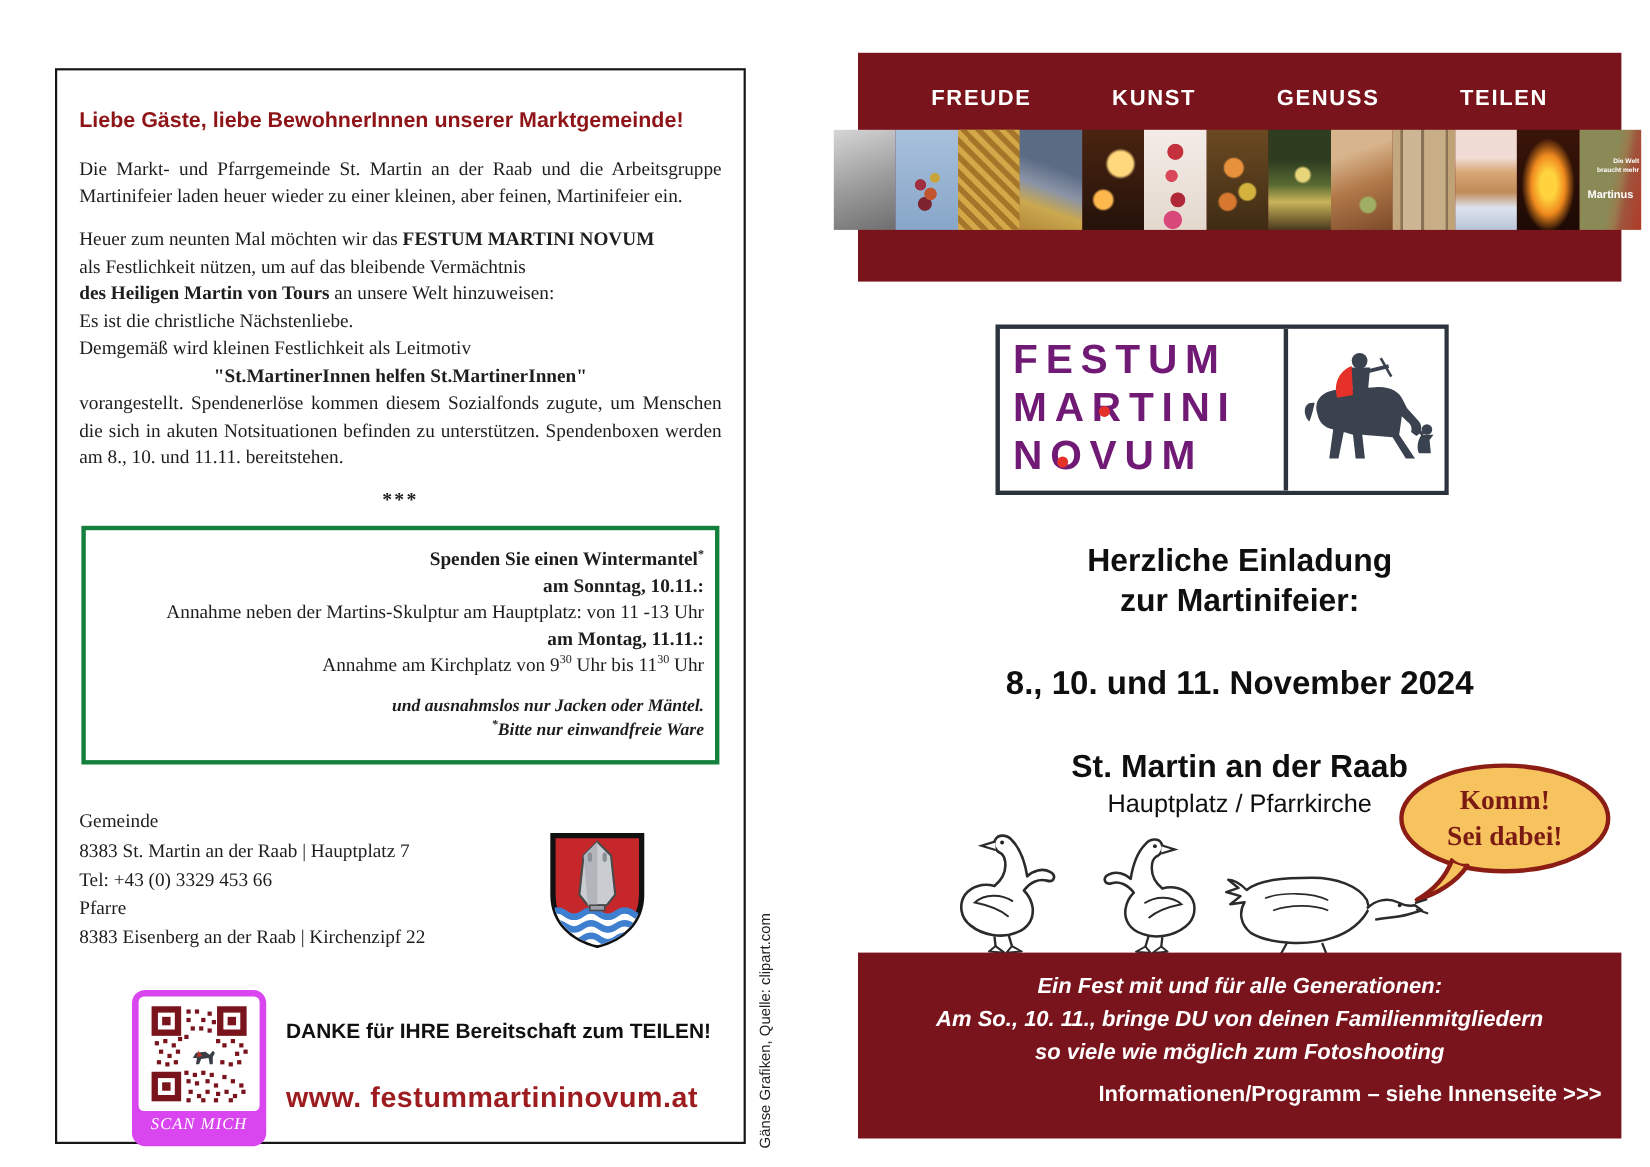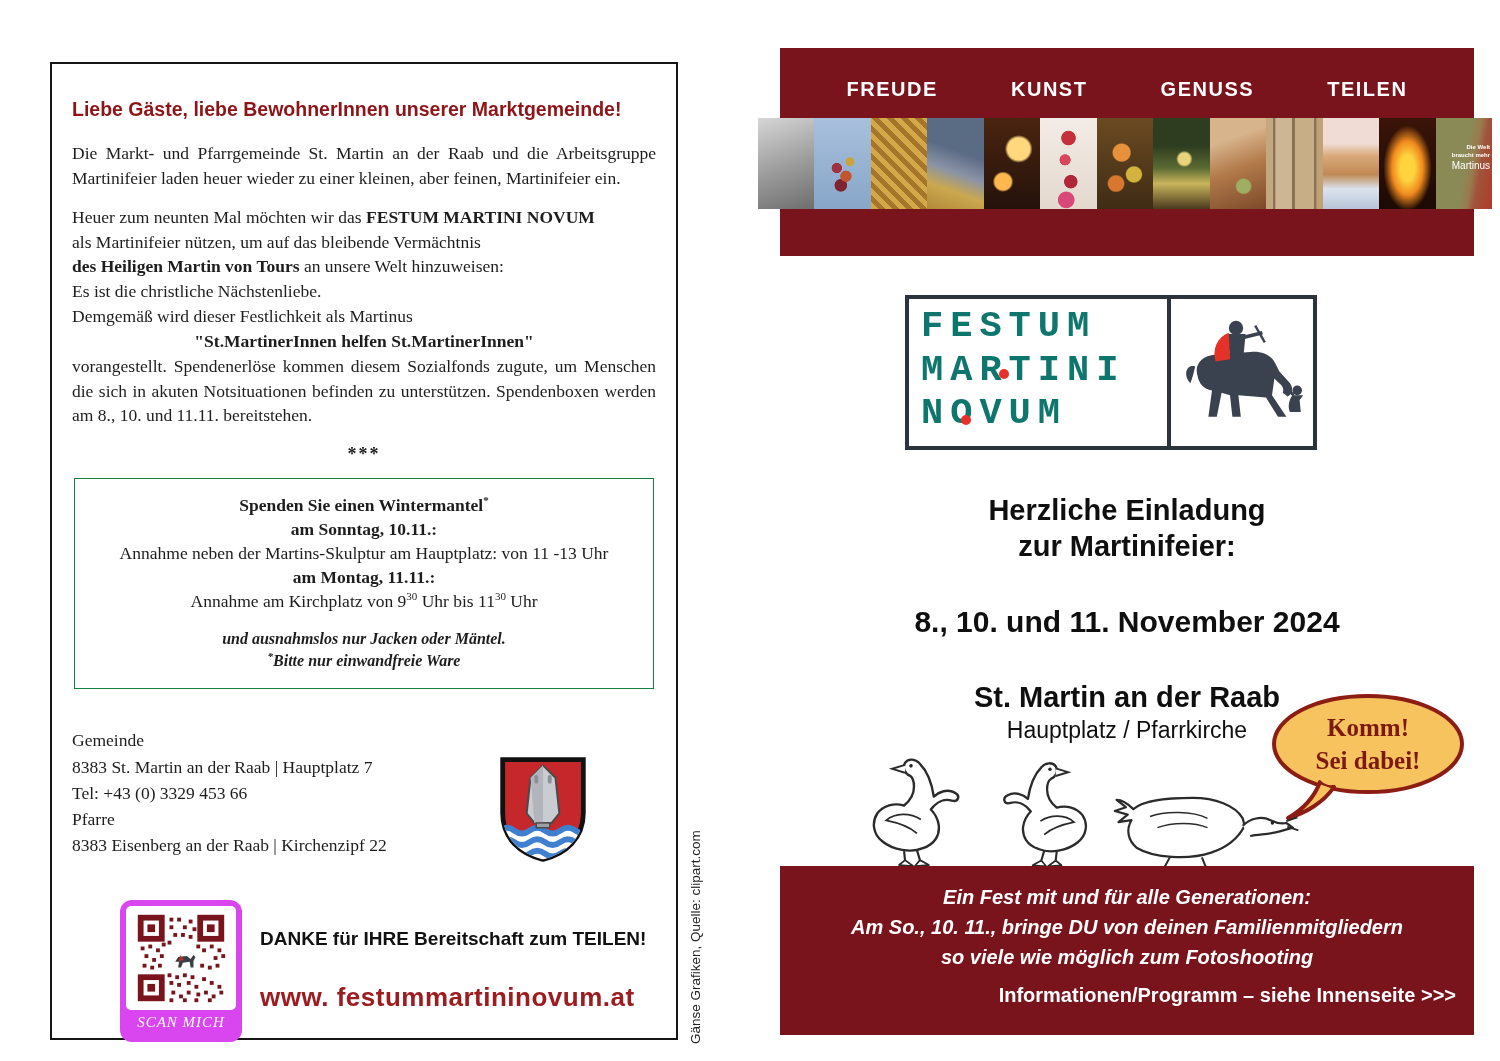--- a/index.html
+++ b/index.html
@@ -13,22 +13,22 @@
     border:2px solid #161616;background:#fff;padding:30px 20px 0 20px;
   }
   .lp-heading{font-size:19.5px;font-weight:bold;color:#8e1418;margin:4px 0 20px 0;}
   .lp-body{font-size:17.5px;line-height:1.42;font-family:Liberation Serif, serif;}
   .just{text-align:justify;}
   .lp-par{margin:0 0 14px 0;}
   .legacy p{margin:0;}
   .motto{text-align:center;font-weight:bold;}
   .stars{text-align:center;font-weight:bold;font-size:18px;margin:14px 0 10px 0;letter-spacing:2px;}
   .donation-box{
-    border:1px solid #15803d;margin:6px 2px 0 2px;padding:14px 10px 16px 10px;
-    text-align:center;font-size:17.5px;line-height:1.38;
+    border:4px solid #15803d;margin:6px 2px 0 2px;padding:14px 10px 16px 10px;
+    text-align:right;font-size:17.5px;line-height:1.38;
   }
   .db-title{font-weight:bold;}
   .db-note{font-style:italic;font-weight:bold;font-size:16px;margin-top:14px;line-height:1.4;}
   sup.small{font-size:11px;vertical-align:super;line-height:0;}
   .contact{margin-top:38px;font-size:17.5px;line-height:1.5;}
   .shield-wrap{position:absolute;left:443px;top:688px;width:96px;height:114px;}
   .qr-frame{position:absolute;left:68px;top:836px;width:122px;height:142px;background:#d946ef;border-radius:12px;padding:6px;box-sizing:border-box;}
   .qr-white{background:#fff;border-radius:5px;height:104px;display:flex;align-items:center;justify-content:center;}
   .qr-label{color:#fff;font-family:"Liberation Serif","DejaVu Serif",serif;font-style:italic;font-size:15px;text-align:center;margin-top:4px;letter-spacing:1px;}
   .thanks{position:absolute;left:208px;top:864px;width:410px;font-size:19px;font-weight:bold;color:#111;}
@@ -38,27 +38,27 @@
     transform:rotate(-90deg);transform-origin:0 0;white-space:nowrap;
   }
   
   .rp-header{position:absolute;left:780px;top:48px;width:694px;height:208px;background:#7a141c;}
   .banner-words{display:flex;justify-content:space-around;padding:30px 30px 0 30px;}
   .banner-words span{color:#fff;font-weight:bold;font-size:20px;letter-spacing:1.5px;}
   .strip{position:absolute;left:758px;top:118px;width:734px;height:91px;display:flex;z-index:3;}
   .tile{flex:1 1 0;height:100%;position:relative;}
   .tile.martinus{overflow:hidden;}
   .m-small{position:absolute;right:2px;top:26px;width:40px;color:#fff;font-size:6px;line-height:1.25;text-align:right;font-weight:bold;}
-  .m-big{position:absolute;right:2px;top:42px;width:52px;color:#fff;font-size:10px;font-weight:normal;text-align:right;}
+  .m-big{position:absolute;right:2px;top:54px;width:52px;color:#fff;font-size:10px;font-weight:bold;text-align:center;}
   .logo{
     position:absolute;left:905px;top:295px;width:412px;height:155px;box-sizing:border-box;
     border:4px solid #2b333d;background:#fff;display:flex;
   }
   .logo-text{width:258px;position:relative;padding:6px 0 0 12px;box-sizing:border-box;
-    font-family:Liberation Mono, monospace;font-weight:bold;color:#0f766e;
+    font-family:Liberation Sans, sans-serif;font-weight:bold;color:#701a75;
     font-size:37px;line-height:1.18;letter-spacing:7px;}
   .logo-dot{position:absolute;width:10px;height:10px;border-radius:50%;background:#e63129;}
   .logo-dot.d1{left:90px;top:70px;}
   .logo-dot.d2{left:52px;top:116px;}
   .logo-pict{flex:1;border-left:4px solid #2b333d;display:flex;align-items:center;justify-content:center;background:#fff;}
   .invite{position:absolute;left:780px;top:492px;width:694px;text-align:center;color:#0f0f0f;}
   .inv-l{font-size:29px;font-weight:bold;line-height:1.25;}
   .inv-date{font-size:30px;font-weight:bold;margin-top:40px;}
   .inv-place{font-size:29px;font-weight:bold;margin-top:42px;}
   .inv-venue{font-size:23px;font-weight:normal;margin-top:3px;}
@@ -83,24 +83,24 @@
 <body>
 
 <div class="left-box">
   <div class="lp-heading">Liebe Gäste, liebe BewohnerInnen unserer Marktgemeinde!</div>
 
   <div class="lp-body">
     <p class="lp-par just">Die Markt- und Pfarrgemeinde St. Martin an der Raab und die Arbeitsgruppe Martinifeier laden heuer wieder zu einer kleinen, aber feinen, Martinifeier ein.</p>
 
     <div class="legacy">
       <p><span>Heuer zum neunten Mal möchten wir das </span><b>FESTUM MARTINI NOVUM</b></p>
-      <p>als Martinifeier nützen, um auf das bleibende Vermächtnis</p>
+      <p>als Festlichkeit nützen, um auf das bleibende Vermächtnis</p>
       <p><b>des Heiligen Martin von Tours</b><span> an unsere Welt hinzuweisen:</span></p>
       <p>Es ist die christliche Nächstenliebe.</p>
-      <p>Demgemäß wird dieser Festlichkeit als Martinus</p>
+      <p>Demgemäß wird kleinen Festlichkeit als Leitmotiv</p>
       <p class="motto">"St.MartinerInnen helfen St.MartinerInnen"</p>
       <p class="just">vorangestellt. Spendenerlöse kommen diesem Sozialfonds zugute, um Menschen die sich in akuten Notsituationen befinden zu unterstützen. Spendenboxen werden am 8., 10. und 11.11. bereitstehen.</p>
     </div>
 
     <div class="stars">***</div>
 
     <div class="donation-box">
       <div class="db-title"><span>Spenden Sie einen Wintermantel</span><sup class="small">*</sup></div>
       <div class="db-title">am Sonntag, 10.11.:</div>
       <div>Annahme neben der Martins-Skulptur am Hauptplatz: von 11 -13 Uhr</div>

